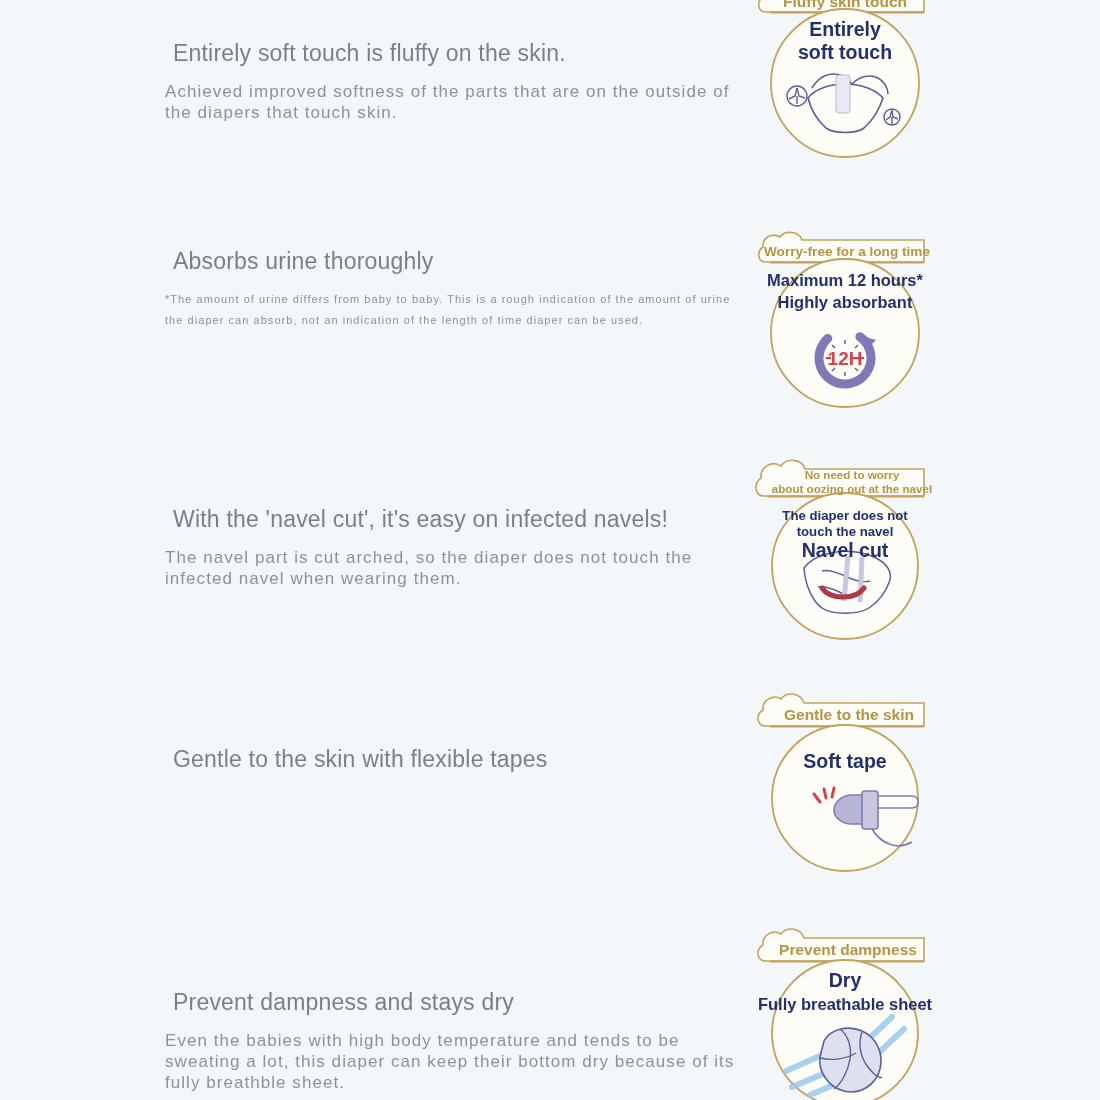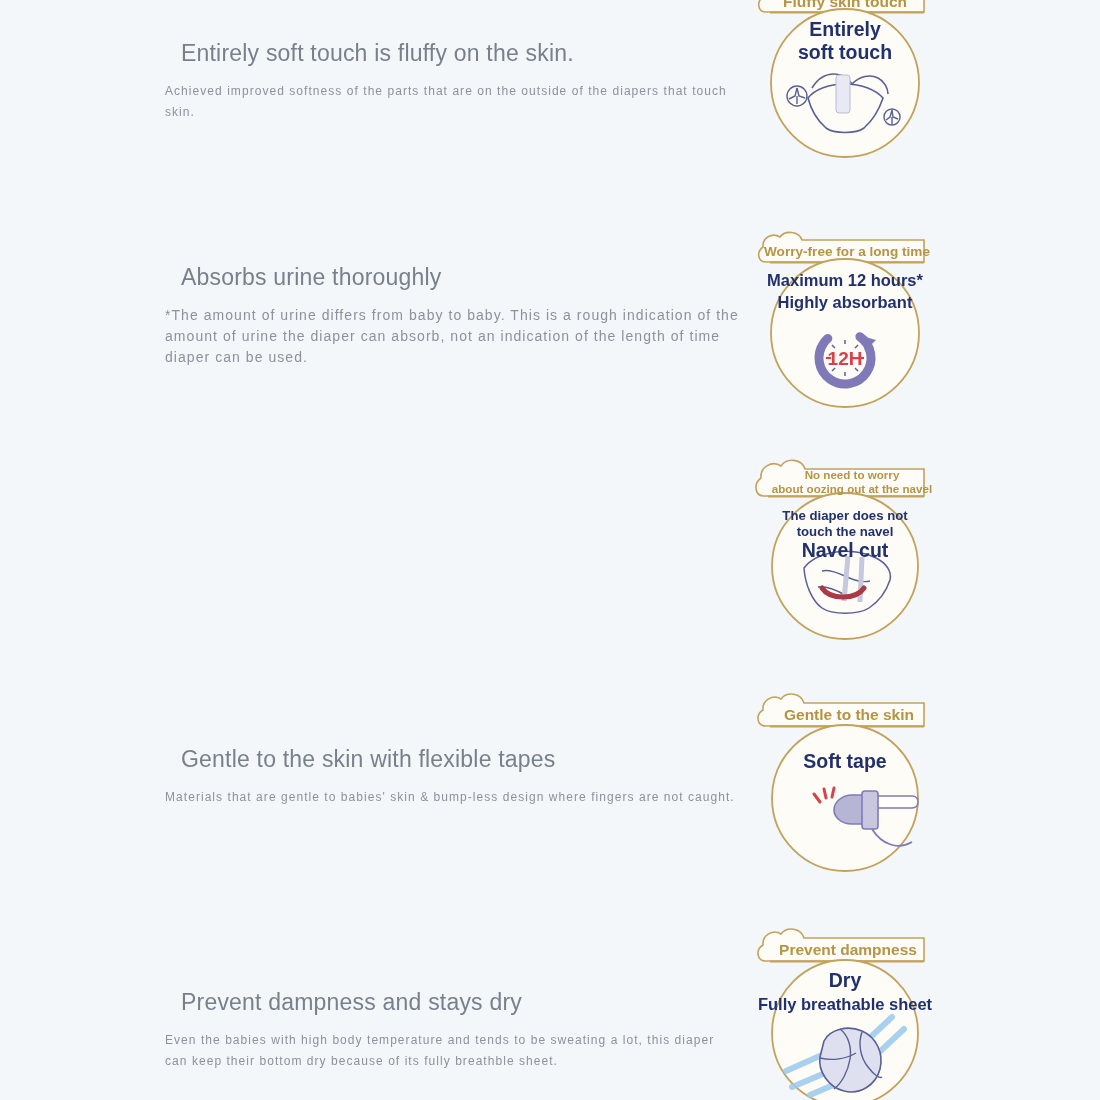--- a/index.html
+++ b/index.html
@@ -35,38 +35,38 @@
     width: 575px;
   }
 
   .feature-title {
     font-family: "Liberation Sans", sans-serif;
     font-size: 23px;
     font-weight: 300;
     color: #78808c;
     letter-spacing: 0.2px;
     line-height: 1.2;
-    margin: 0 0 13px 16px;
+    margin: 0 0 13px 8px;
     white-space: nowrap;
   }
 
   .feature-body {
     font-family: "Liberation Sans", sans-serif;
-    font-size: 12px;
+    font-size: 17px;
     font-weight: 400;
     color: #8c919c;
     letter-spacing: 1.05px;
     line-height: 21px;
     margin: 0 0 12px 0;
   }
   .feature-body:last-child { margin-bottom: 0; }
 
   .feature-note {
     font-family: "Liberation Sans", sans-serif;
-    font-size: 14px;
+    font-size: 11px;
     font-weight: 400;
     color: #8c919c;
     letter-spacing: 1.05px;
     line-height: 21px;
     margin: 0;
   }
 
   
   .badge {
     position: absolute;
@@ -148,21 +148,21 @@
           <tspan>Entirely</tspan>
         </text>
         <text class="circ-text big" x="93" y="81" text-anchor="middle">
           <tspan>soft touch</tspan>
         </text>
       </svg>
     </div>
   </div>
 
   <div class="feature" style="top:248px;">
-    <div class="feature-text" style="top:16px;">
+    <div class="feature-text" style="top:0px;">
       <h2 class="feature-title">Absorbs urine thoroughly</h2>
       <p class="feature-note">*The amount of urine differs from baby to baby. This is a rough indication of the amount of urine the diaper can absorb, not an indication of the length of time diaper can be used.</p>
     </div>
 
     <div class="badge" style="top:-20px;">
       <svg class="badge-svg" width="186" height="186" viewBox="0 0 186 186" xmlns="http://www.w3.org/2000/svg">
         <g>
           <path d="M14 34 C6 34 4 24 11 19 C10 10 20 4 28 9 C33 2 47 3 50 12 L172 12 L172 34 Z" fill="#fdfcf6" stroke="#c2a25c" stroke-width="1.6"></path>
           <line x1="18" y1="34.5" x2="172" y2="34.5" stroke="#c2a25c" stroke-width="1.8"></line>
         </g>
@@ -195,20 +195,22 @@
         </text>
         <text class="circ-text mid" x="93" y="80" text-anchor="middle">
           <tspan>Highly absorbant</tspan>
         </text>
       </svg>
     </div>
   </div>
 
   <div class="feature" style="top:506px;">
     <div class="feature-text" style="top:0px;">
+      <h2 class="feature-title">With the 'navel cut', it's easy on infected navels!</h2>
+      <p class="feature-body">The navel part is cut arched, so the diaper does not touch the infected navel when wearing them.</p>
     </div>
 
     <div class="badge" style="top:-50px;">
       <svg class="badge-svg" width="186" height="186" viewBox="0 0 186 186" xmlns="http://www.w3.org/2000/svg">
         <g>
           <path d="M12 40 C3 40 1 28 9 22 C8 11 20 4 29 10 C35 1 50 3 53 13 L172 13 L172 40 Z" fill="#fdfcf6" stroke="#c2a25c" stroke-width="1.6"></path>
           <line x1="16" y1="40.5" x2="172" y2="40.5" stroke="#c2a25c" stroke-width="1.8"></line>
         </g>
         <circle cx="93" cy="110" r="73" fill="#fdfcf6" stroke="#c2a25c" stroke-width="1.8"></circle>
 
@@ -238,21 +240,20 @@
         <text class="circ-text big" x="93" y="101" text-anchor="middle">
           <tspan>Navel cut</tspan>
         </text>
       </svg>
     </div>
   </div>
 
   <div class="feature" style="top:742px;">
     <div class="feature-text" style="top:4px;">
       <h2 class="feature-title">Gentle to the skin with flexible tapes</h2>
-      <p class="feature-body">Materials that are gentle to babies' skin &amp; bump-less design where fingers are not caught.</p>
     </div>
 
     <div class="badge" style="top:-52px;">
       <svg class="badge-svg" width="186" height="186" viewBox="0 0 186 186" xmlns="http://www.w3.org/2000/svg">
         <g>
           <path d="M14 36 C5 36 3 25 11 20 C10 10 21 4 29 9 C35 1 49 3 52 13 L172 13 L172 36 Z" fill="#fdfcf6" stroke="#c2a25c" stroke-width="1.6"></path>
           <line x1="18" y1="36.5" x2="172" y2="36.5" stroke="#c2a25c" stroke-width="1.8"></line>
         </g>
         <circle cx="93" cy="108" r="73" fill="#fdfcf6" stroke="#c2a25c" stroke-width="1.8"></circle>
 

